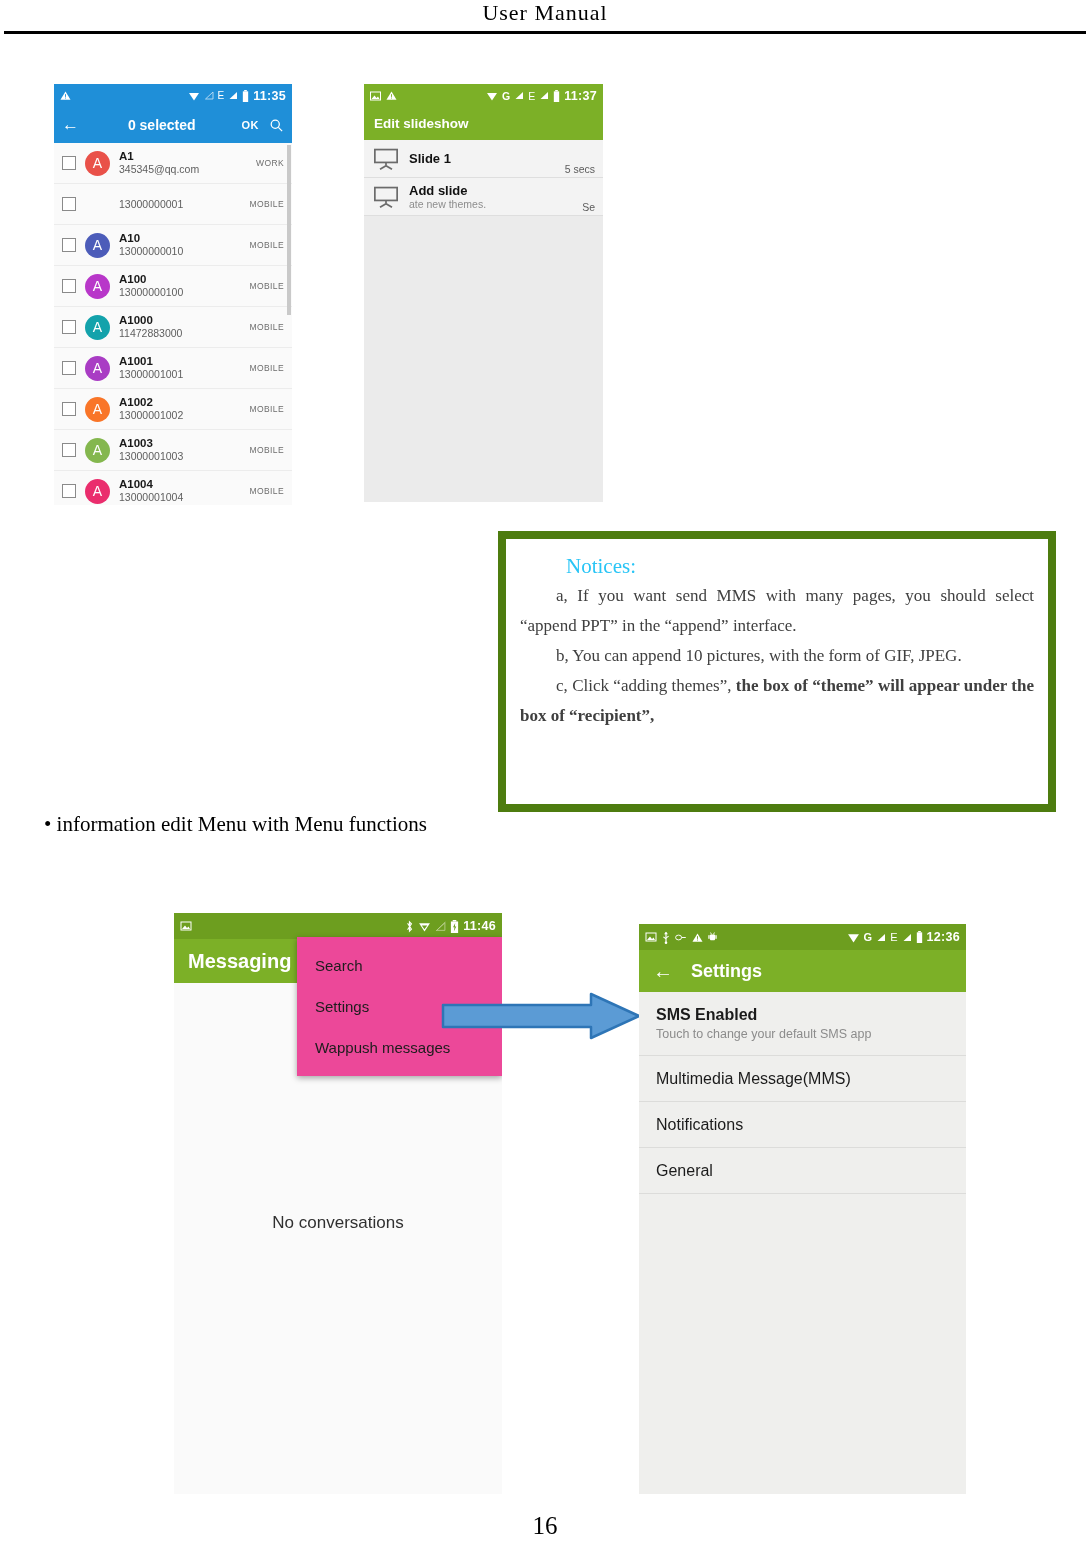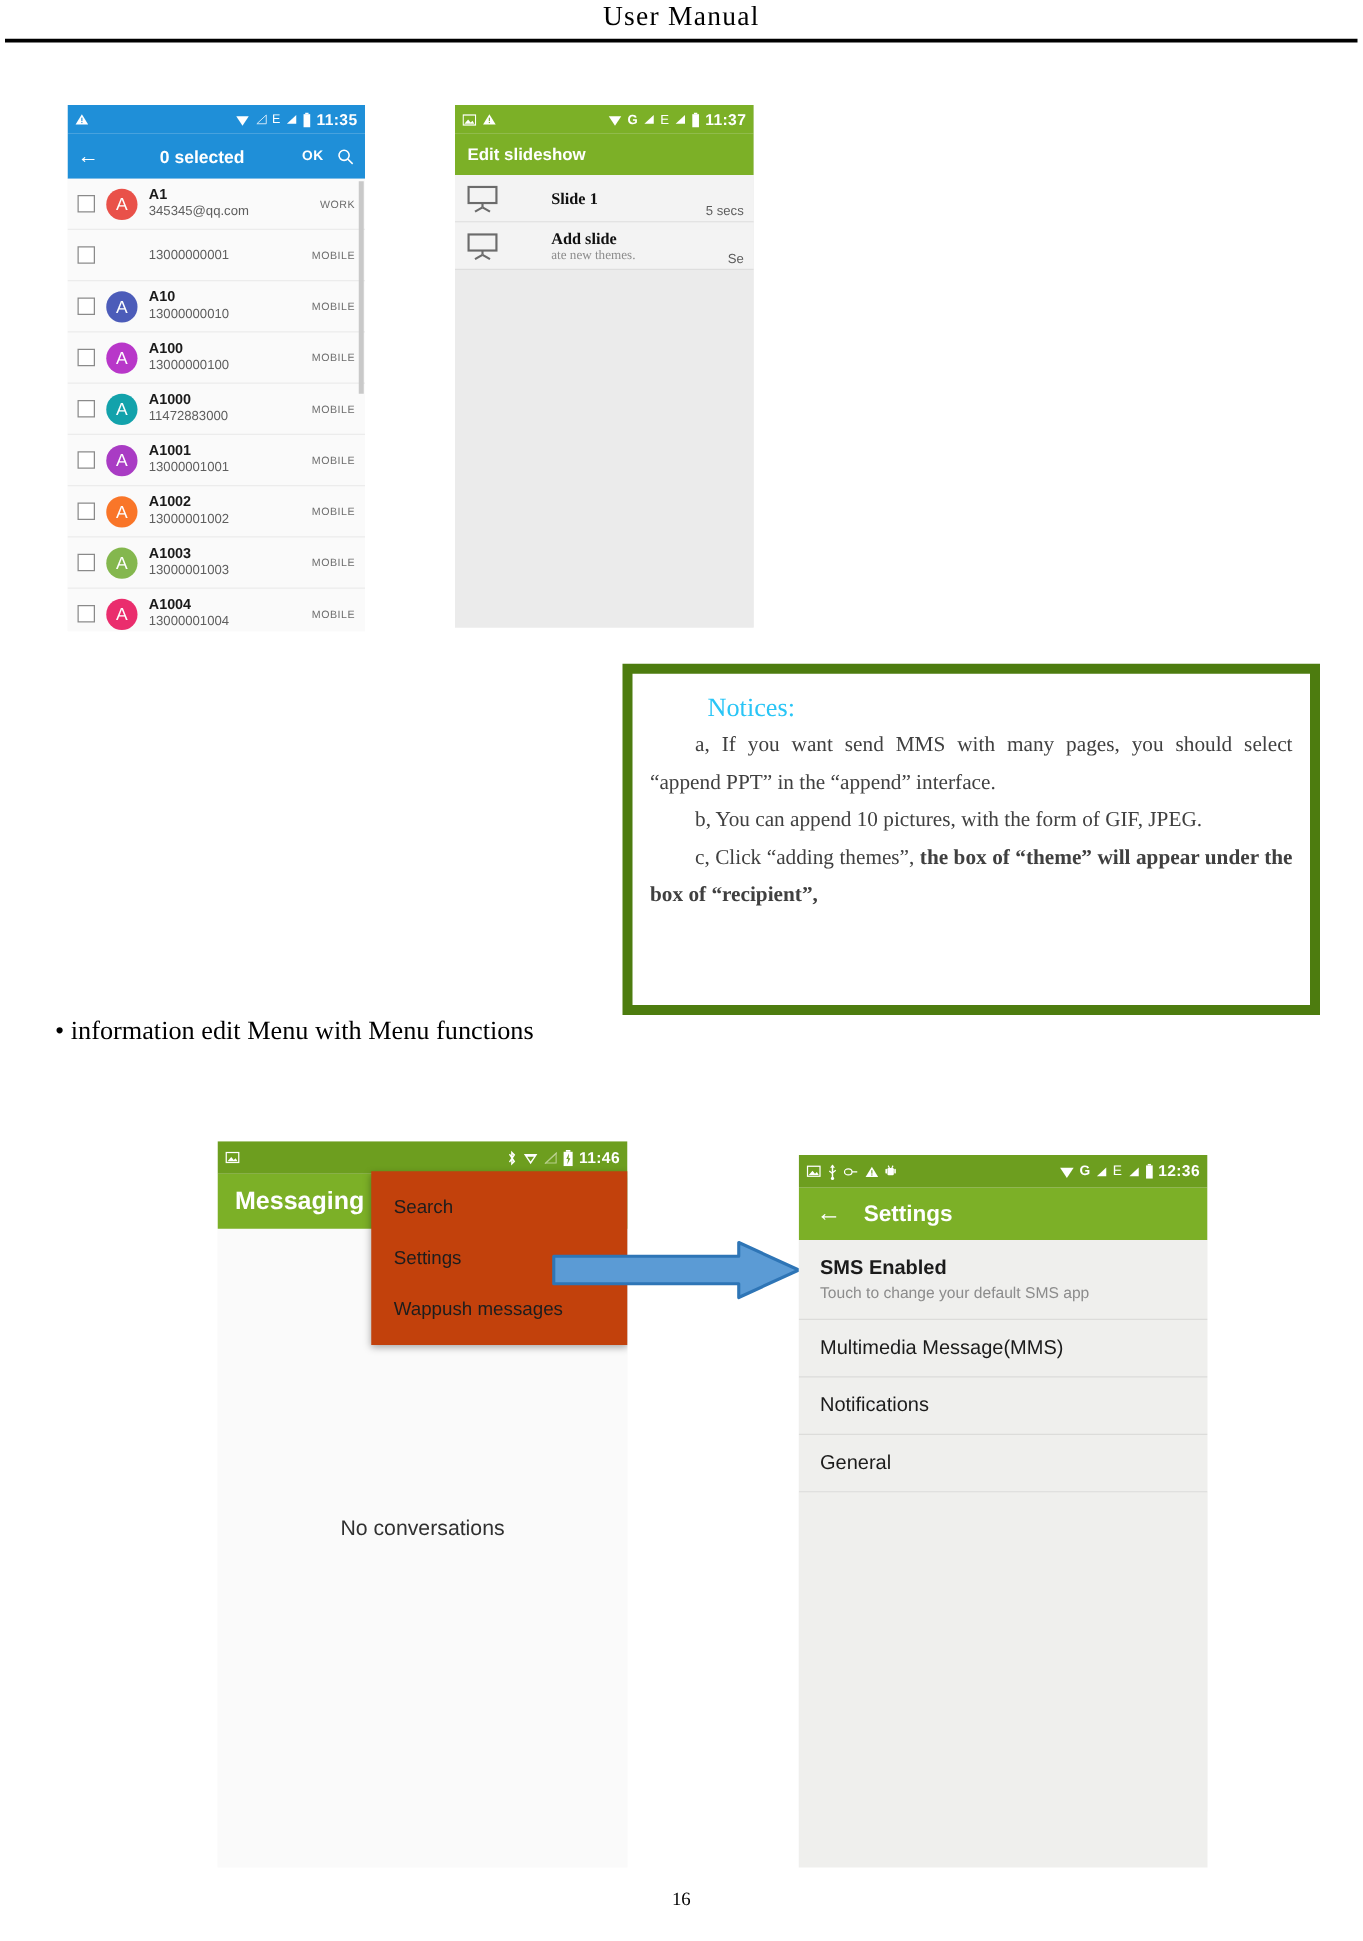--- a/index.html
+++ b/index.html
@@ -50,21 +50,21 @@
   .scrollthumb{position:absolute;right:1px;top:2px;width:4px;height:170px;background:#c9c9c9;}
 
   
   #shot-slideshow{left:364px;top:84px;width:239px;height:418px;background:#ebebeb;}
   #shot-slideshow .statusbar{background:#7cb027;}
   #shot-slideshow .appbar{background:#7cb027;height:33px;padding:0 10px;}
   #shot-slideshow .ab-title{font-size:13.5px;font-weight:bold;}
   .slide-row{display:flex;align-items:center;height:38px;padding:0 8px;box-sizing:border-box;
      background:#f3f3f3;border-bottom:1px solid #dedede;}
   .slide-icon{width:28px;height:24px;flex:none;margin-right:9px;}
-  .slide-body{flex:1;min-width:0;font-family:Liberation Serif, serif;position:relative;margin-left:32px;}
+  .slide-body{flex:1;min-width:0;font-family:Liberation Sans, sans-serif;position:relative;}
   .slide-title{font-size:13px;font-weight:bold;color:#111;line-height:15px;}
   .slide-sub{font-size:10.5px;color:#8d8d8d;line-height:13px;}
   .slide-meta{font-family:"Liberation Sans", sans-serif;font-size:10.5px;color:#5b5b5b;
      align-self:flex-end;padding-bottom:2px;}
   .slide-fill{flex:1;background:#ebebeb;}
 
   
   #notices-box{position:absolute;left:498px;top:531px;width:558px;height:281px;
      border:8px solid #4d7c0f;box-sizing:border-box;background:#fff;padding:12px 14px 0 14px;}
   #notices-box .nt-title{color:#29C5F6;font-size:21px;line-height:30px;margin-left:46px;}
@@ -76,21 +76,21 @@
   
   #bullet-line{position:absolute;left:44px;top:812px;font-size:21px;color:#000;}
 
   
   #shot-messaging{left:174px;top:913px;width:328px;height:581px;background:#fafafa;}
   #shot-messaging .statusbar{background:#6d9e1f;height:26px;}
   #shot-messaging .appbar{background:#7cb027;height:44px;padding:0 14px;}
   #shot-messaging .ab-title{font-size:20px;font-weight:bold;}
   .msg-empty{position:absolute;left:0;top:300px;width:100%;text-align:center;
      font-family:"Liberation Sans", sans-serif;font-size:17px;color:#303030;}
-  .overflow-menu{position:absolute;left:123px;top:24px;width:205px;background:#c2410c;
+  .overflow-menu{position:absolute;left:123px;top:24px;width:205px;background:#ec4899;
      box-shadow:0 2px 6px rgba(0,0,0,.35);padding:8px 0;}
   .overflow-menu .mi{font-family:"Liberation Sans", sans-serif;font-size:15px;color:#1d1d1d;
      padding:12px 0 12px 18px;}
 
   
   #flow-arrow{position:absolute;left:441px;top:992px;width:200px;height:48px;}
 
   
   #shot-settings{left:639px;top:924px;width:327px;height:570px;background:#efefed;}
   #shot-settings .statusbar{background:#6d9e1f;height:26px;}
@@ -98,21 +98,21 @@
   #shot-settings .ab-title{font-size:18px;font-weight:bold;margin-left:18px;}
   .set-row{padding:12px 17px;box-sizing:border-box;border-bottom:1px solid #dcdcda;
      font-family:"Liberation Sans", sans-serif;}
   .set-title{font-size:16px;color:#1b1b1b;line-height:21px;}
   .set-title.bold{font-weight:bold;}
   .set-sub{font-size:12.5px;color:#8c8c8c;line-height:18px;}
   .set-fill{height:255px;background:#efefed;}
 
   
   #page-number{position:absolute;left:0;top:1512px;width:1090px;text-align:center;
-     font-size:15px;color:#000;}
+     font-size:25px;color:#000;}
 </style>
 </head>
 <body>
 
 <div class="page-header">
   <div class="title">User    Manual</div>
 </div>
 <div class="header-rule"></div>
 
 <div class="shot" id="shot-contacts">

